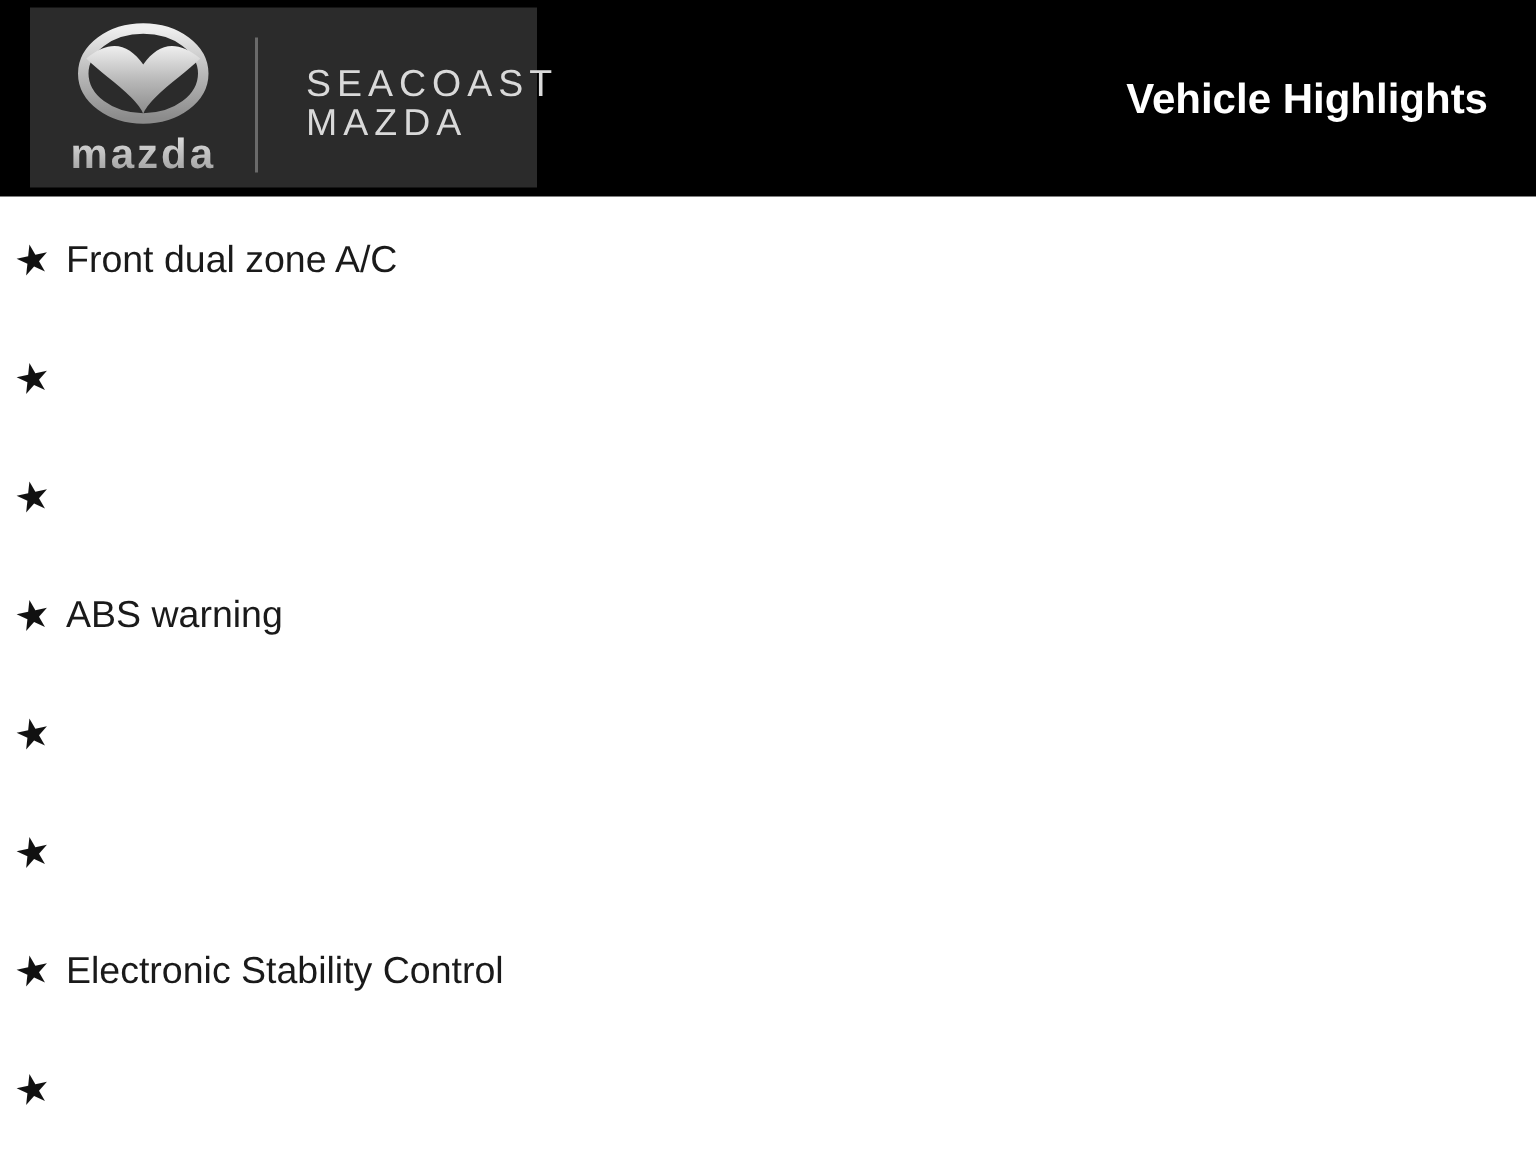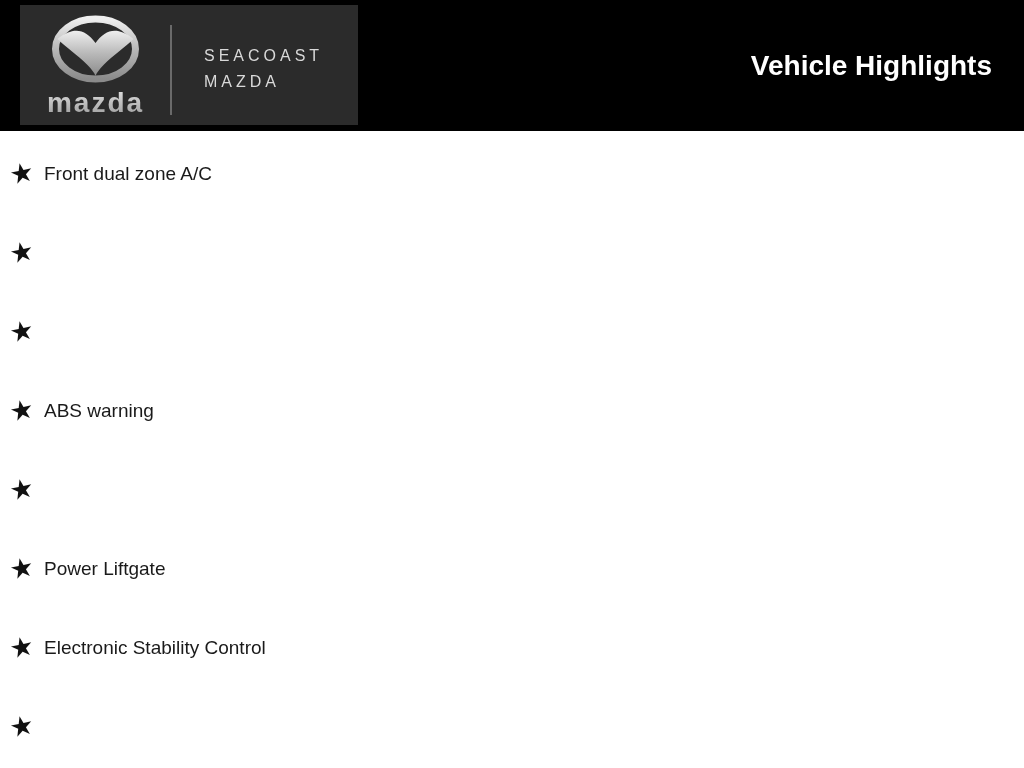--- a/index.html
+++ b/index.html
@@ -19,21 +19,21 @@
   }
   .emblem{
     position:absolute;left:12px;top:8px;width:128px;height:108px;
   }
   .logo-divider{
     position:absolute;left:150px;top:20px;width:2px;height:90px;
     background:#6a6a6a;
   }
   .dealer-name{
     position:absolute;left:184px;top:38px;
-    color:#d9d9d9;font-size:16px;letter-spacing:4px;line-height:26px;
+    color:#d9d9d9;font-size:25px;letter-spacing:4px;line-height:26px;
     font-weight:400;white-space:nowrap;
   }
   .page-title{
     position:absolute;right:32px;top:50%;transform:translateY(-50%);
     margin:0;color:#ffffff;font-size:28px;font-weight:700;
     white-space:nowrap;
   }
 
   
   .highlights{
@@ -42,21 +42,21 @@
   .highlights li{
     height:79px;display:flex;align-items:center;
   }
   .star{
     flex:0 0 34px;width:34px;text-align:left;
     font-size:27px;color:#111111;line-height:1;
     transform:rotate(-12deg);transform-origin:40% 55%;
     display:inline-block;
   }
   .label{
-    font-size:19px;color:#1a1a1a;
+    font-size:25px;color:#1a1a1a;
   }
 </style>
 </head>
 <body>
 
 <header class="topbar">
   <div class="logo-box">
     <svg class="emblem" viewBox="0 0 125 108" width="128" height="108" aria-hidden="true">
       <defs>
         <linearGradient id="chrome" x1="0" y1="0" x2="0" y2="1">
@@ -98,21 +98,20 @@
     </li>
     <li>
       <span class="star">★</span>
       <span class="label">ABS warning</span>
     </li>
     <li>
       <span class="star">★</span>
     </li>
     <li>
       <span class="star">★</span>
-      <span class="label">Power Liftgate</span>
     </li>
     <li>
       <span class="star">★</span>
       <span class="label">Electronic Stability Control</span>
     </li>
     <li>
       <span class="star">★</span>
     </li>
   </ul>
 </main>

